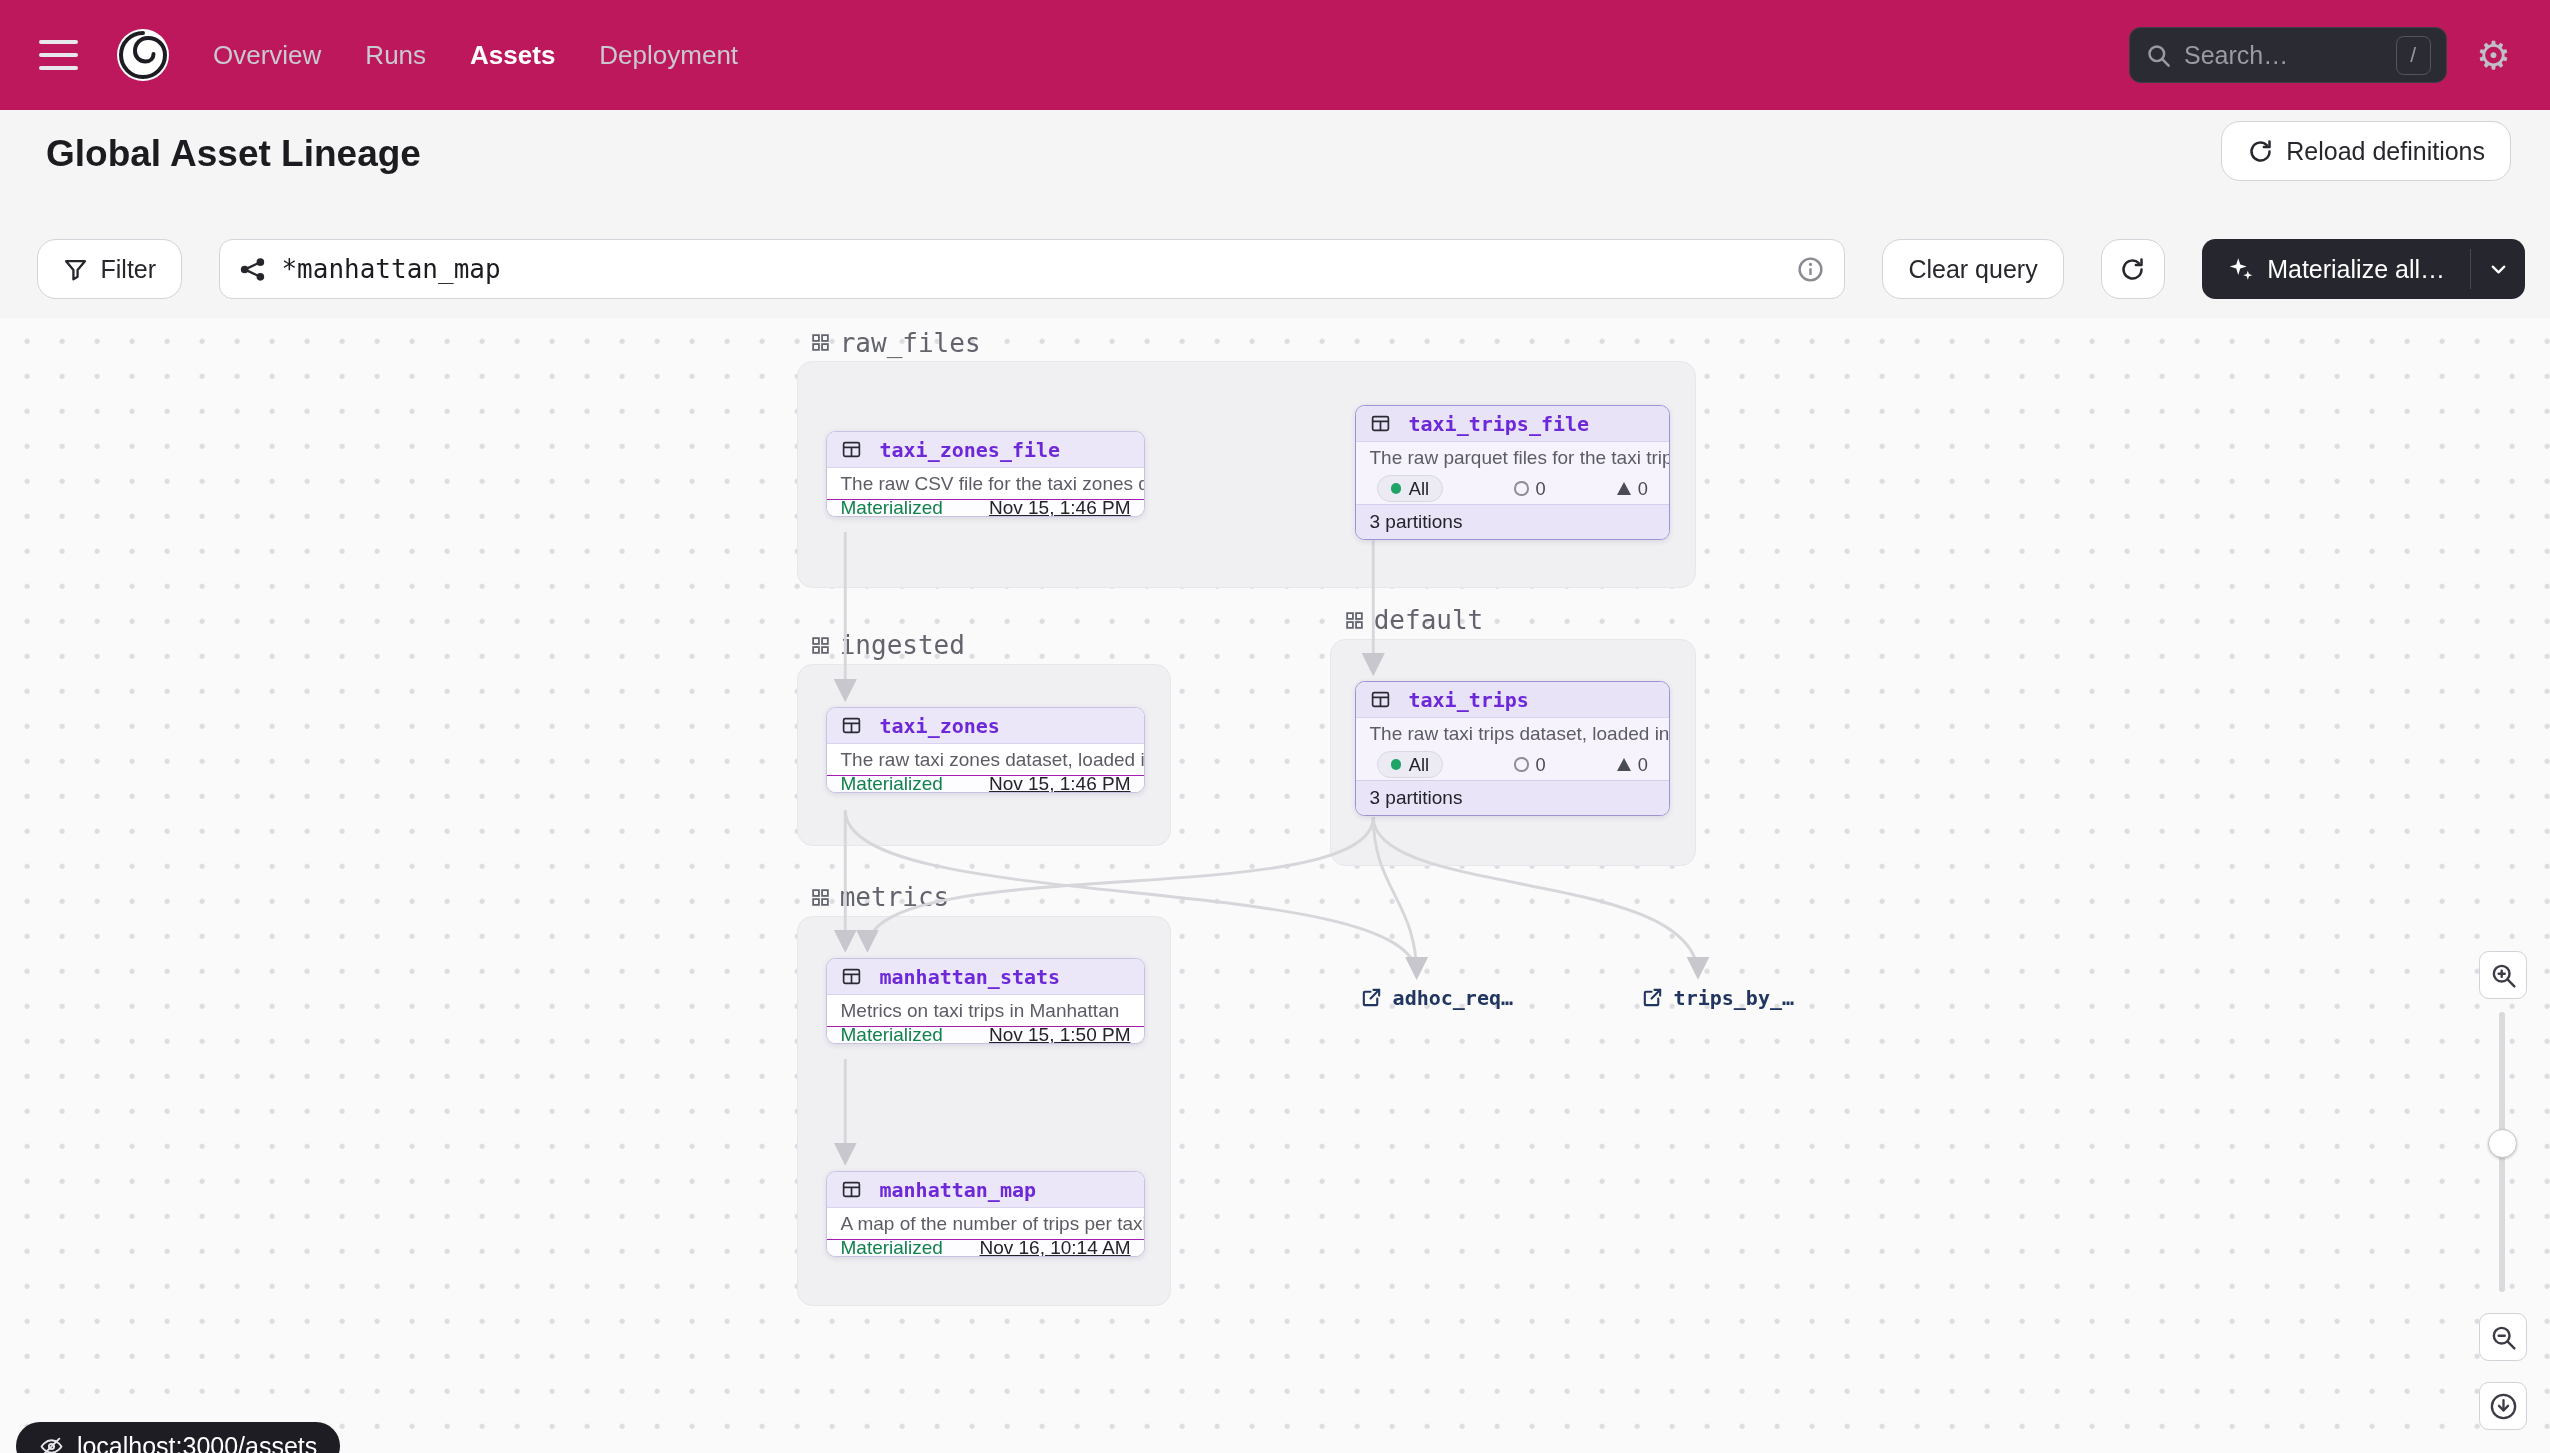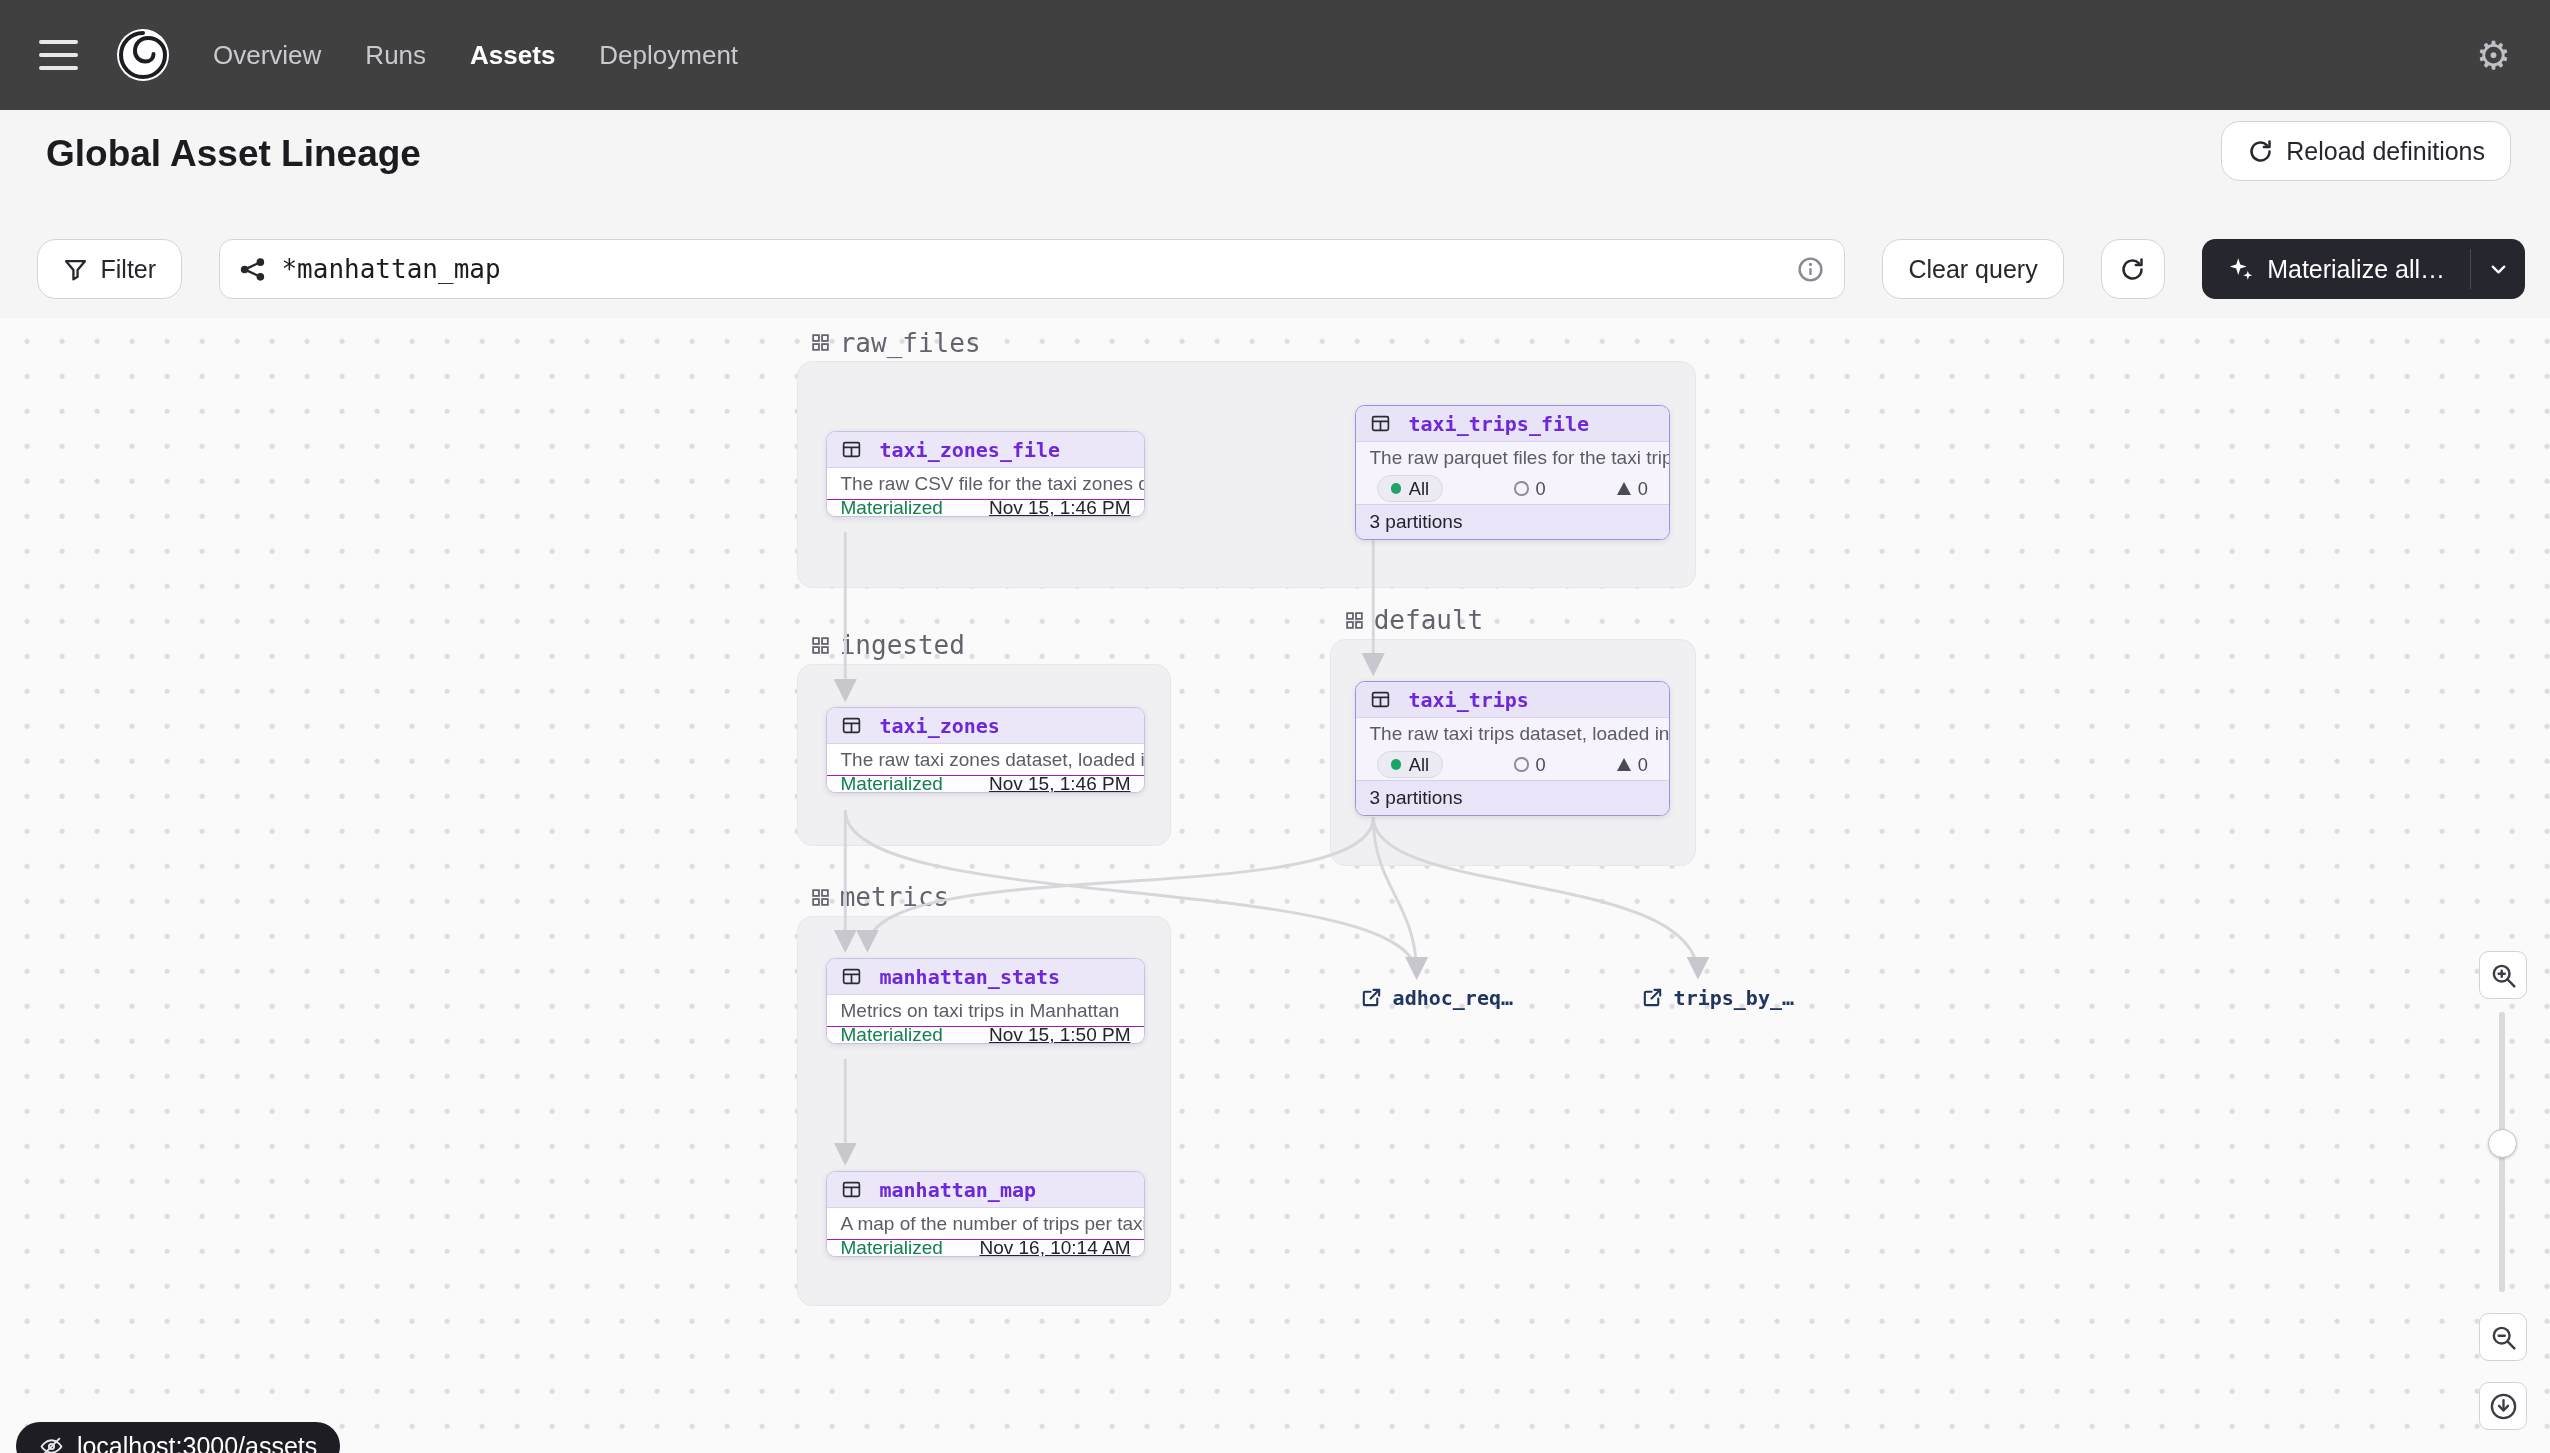--- a/index.html
+++ b/index.html
@@ -5,21 +5,21 @@
   * { margin:0; padding:0; box-sizing:border-box; }
   html,body { width:2550px; height:1453px; overflow:hidden; }
   body {
     font-family:"Liberation Sans", sans-serif;
     background:#f5f5f6; color:#1c1c21; position:relative;
   }
 
   
   #navbar {
     position:absolute; top:0; left:0; right:0; height:110px;
-    background:#404040; display:flex; align-items:center; padding:0 39px;
+    background:#be185d; display:flex; align-items:center; padding:0 39px;
   }
   #hamburger { width:39px; display:flex; flex-direction:column; gap:8.7px; cursor:pointer; }
   #hamburger span { display:block; height:3.9px; border-radius:1.9px; background:#e8e8ec; }
   #logo { margin-left:37px; width:56px; height:56px; display:flex; }
   .nav-links { display:flex; gap:44px; margin-left:42px; }
   .nav-link { font-size:26px; color:#c9c9d0; cursor:pointer; }
   .nav-link.active { color:#ffffff; font-weight:700; }
   .nav-spacer { flex:1; }
   #search-box {
     width:318px; height:56px; background:#2b2b33; border:1px solid #3e3e47;
@@ -161,20 +161,30 @@
       <path d="M28 6a22 22 0 1 0 22 22c0-10-7.5-17-17-17-7.5 0-13 5.5-13 13 0 6 4.5 10.5 10.5 10.5 4.8 0 8-3.2 8-7.5" fill="none" stroke="#1c1c22" stroke-width="4" stroke-linecap="round"></path>
     </svg>
   </div>
   <div class="nav-links">
     <span class="nav-link">Overview</span>
     <span class="nav-link">Runs</span>
     <span class="nav-link active">Assets</span>
     <span class="nav-link">Deployment</span>
   </div>
   <div class="nav-spacer"></div>
+  <div id="search-box">
+    <span class="icon">
+      <svg viewBox="0 0 24 24" width="27" height="27" fill="none" stroke="#9a9aa3" stroke-width="2.2" stroke-linecap="round">
+        <circle cx="10.5" cy="10.5" r="6.5"></circle>
+          <line x1="15.5" y1="15.5" x2="21" y2="21"></line>
+      </svg>
+    </span>
+    <input type="text" placeholder="Search…" style="">
+    <span class="kbd">/</span>
+  </div>
   <div id="gear">⚙</div>
 </div>
 
 <div id="page-title">Global Asset Lineage</div>
 <div id="reload-btn" class="btn">
   <span class="icon">
     <svg viewBox="0 0 24 24" width="27" height="27" fill="none" stroke="#26262c" stroke-width="2.2" stroke-linecap="round" stroke-linejoin="round">
       <path d="M20 12a8 8 0 1 1-2.4-5.7"></path>
         <polyline points="20 3 20 8 15 8"></polyline>
     </svg>

